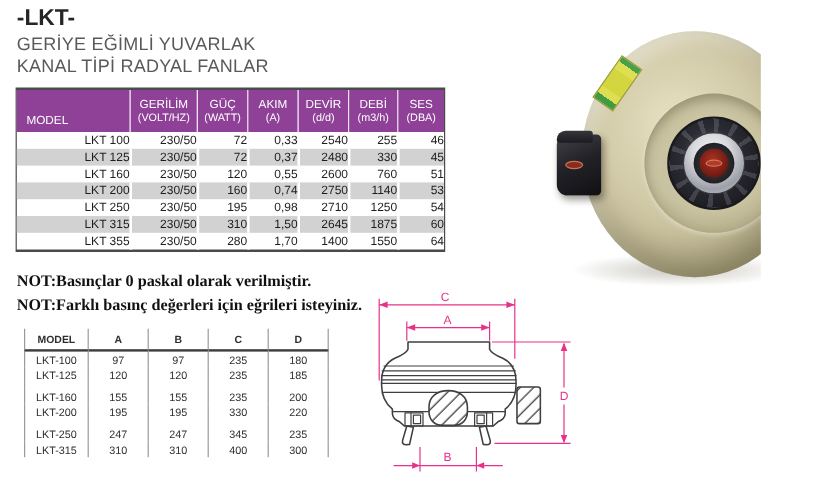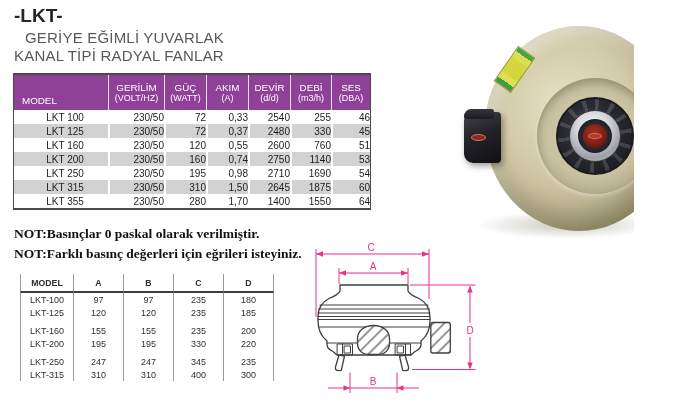--- a/index.html
+++ b/index.html
@@ -2,36 +2,36 @@
 <html><head>
 <meta charset="utf-8">
 <style>
   html,body{margin:0;padding:0;background:#fff;}
   #page{position:relative;width:634px;height:415px;background:#fff;overflow:hidden;
         font-family:"Liberation Sans",sans-serif;color:#222;}
 
   
   .title{position:absolute;left:14px;top:5px;font-size:19px;font-weight:bold;color:#262626;}
   .subtitle{position:absolute;left:14px;top:29px;font-size:15px;line-height:18px;
-            color:#58595b;font-weight:500;letter-spacing:.2px;text-align:right;}
+            color:#58595b;font-weight:500;letter-spacing:.2px;}
 
   
   .spec-wrap{position:absolute;left:13px;top:73px;}
   table.spec{border-collapse:separate;border-spacing:0;table-layout:fixed;width:356px;
              border:1px solid #4a4a4a;border-top-width:2px;border-bottom-width:2px;
              font-size:10px;}
   table.spec th{background:#8e4197;color:#fff;font-weight:normal;height:31px;
                 vertical-align:middle;text-align:center;padding:0;line-height:11px;}
   table.spec th .col-label{display:block;font-size:9.8px;}
   table.spec th .col-unit{display:block;font-size:9px;}
   table.spec th.model-th{vertical-align:bottom;text-align:left;padding:0 0 4px 8px;}
   table.spec th + th{border-left:1px solid rgba(255,255,255,.85);}
   table.spec td{height:14px;padding:0;text-align:right;color:#1d1d1d;font-size:10px;}
   table.spec td + td{border-left:2px solid #fff;}
-  table.spec td:first-child{text-align:center;padding-left:8px;}
+  table.spec td:first-child{text-align:right;padding-left:8px;}
   table.spec tbody tr:nth-child(even) td{background:#d2d2d2;}
 
   
   .note{position:absolute;left:14px;font-family:"Liberation Serif",serif;
         font-weight:bold;font-size:13.5px;color:#111;}
   .note1{top:226px;} .note2{top:246px;}
 
   
   .dim-wrap{position:absolute;left:20px;top:274px;}
   table.dim{border-collapse:separate;border-spacing:0;table-layout:fixed;width:254px;font-size:9px;}
@@ -170,21 +170,21 @@
             <td>2750</td>
             <td>1140</td>
             <td>53</td>
           </tr>
           <tr>
             <td>LKT 250</td>
             <td>230/50</td>
             <td>195</td>
             <td>0,98</td>
             <td>2710</td>
-            <td>1690</td>
+            <td>1250</td>
             <td>54</td>
           </tr>
           <tr>
             <td>LKT 315</td>
             <td>230/50</td>
             <td>310</td>
             <td>1,50</td>
             <td>2645</td>
             <td>1875</td>
             <td>60</td>

